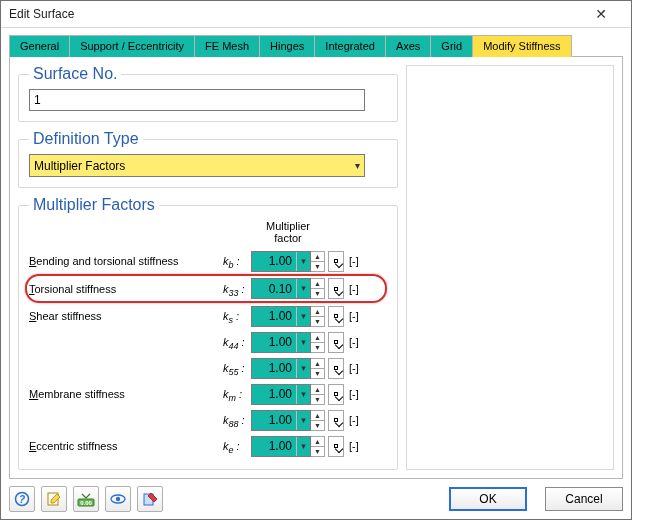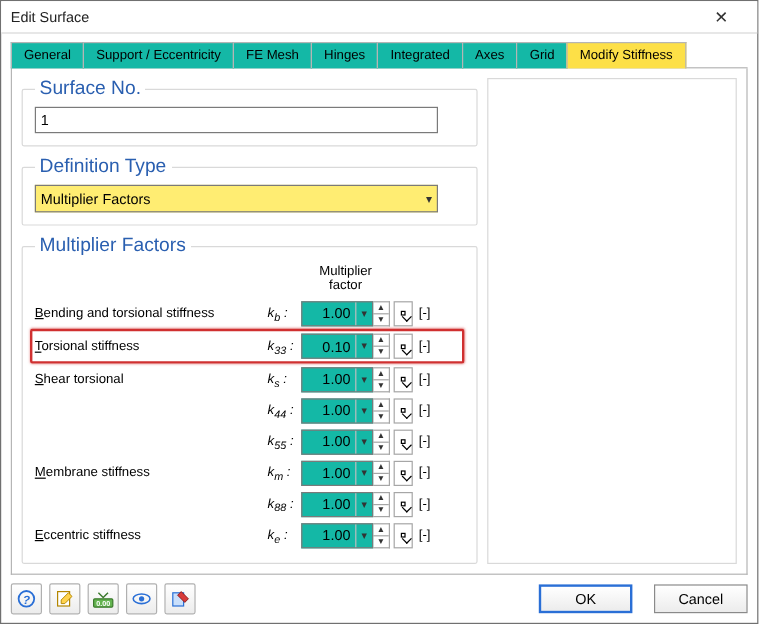--- a/index.html
+++ b/index.html
@@ -35,21 +35,21 @@
   .underline-first::first-letter { text-decoration: underline; }
   .valbox { flex:1; height: 21px; border: 1px solid #7a7a7a; background: #14b8a6; display: flex; align-items: center; }
   .valbox .val { flex: 1; text-align: right; padding-right: 4px; font-size: 12px; }
   .valbox .arrow { width: 14px; border-left: 1px solid #bdbdbd; text-align: center; font-size: 9px; color:#333; line-height: 19px;}
   .spin { width: 14px; height: 21px; border: 1px solid #a6a6a6; border-left: none; display: flex; flex-direction: column; }
   .spin div { flex:1; display:flex; align-items:center; justify-content:center; font-size:7px; color:#333; border-bottom:1px solid #a6a6a6;}
   .spin div:last-child { border-bottom:none; }
   .picker { width: 16px; height: 21px; border: 1px solid #a6a6a6; margin-left: 2px; display:flex; align-items:center; justify-content:center; }
   .picker-inner { width:4px; height:4px; border:1px solid #000; position:relative; }
   .picker-inner::after { content:""; position:absolute; right:-5px; bottom:-5px; width:5px; height:5px; border-right:1px solid #000; border-bottom:1px solid #000; transform:rotate(45deg);}
-  .hlrow { border: 2px solid #d03030; border-radius: 2px; margin-left: -4px; padding-left: 2px; height: 29px !important; box-shadow: 0 0 2px rgba(208,48,48,0.6);}
+  .hlrow { border: 2px solid #d03030; border-radius: 14px; margin-left: -4px; padding-left: 2px; height: 29px !important; box-shadow: 0 0 2px rgba(208,48,48,0.6);}
   .bottombar { height: 44px; border-top: 0px solid #d8d8d8; padding: 0 8px; display: flex; align-items: center; gap: 6px; }
   .iconbtn { width: 26px; height: 26px; border: 1px solid #b0b0b0; background: linear-gradient(#fff,#ececec); border-radius: 2px; display:flex; align-items:center; justify-content:center; }
   .spacer { flex: 1; }
   .btn { min-width: 78px; height: 24px; border: 1px solid #8a8a8a; background: linear-gradient(#fff,#ececec); font-size: 12px; border-radius: 0; display:flex; align-items:center; justify-content:center; }
   .btn.default { border: 2px solid #2a6fd6; }
   svg { display:block; }
   sub { font-size: 9px; vertical-align: sub; line-height: 0; }
 </style>
 </head>
 <body>
@@ -131,21 +131,21 @@
                     </div>
                   </div>
                   <div class="c4">
                     <div class="picker">
                       <div class="picker-inner"></div>
                     </div>
                   </div>
                   <div class="c5">[-]</div>
                 </div>
                 <div class="mf-row">
-                  <div class="c1 underline-first">Shear torsional</div>
+                  <div class="c1 underline-first">Shear stiffness</div>
                   <div class="c2">k<sub>s</sub> :</div>
                   <div class="c3">
                     <div class="valbox">
                       <div class="val">1.00</div>
                       <div class="arrow">▾</div>
                     </div>
                     <div class="spin">
                       <div>▲</div>
                       <div>▼</div>
                     </div>

